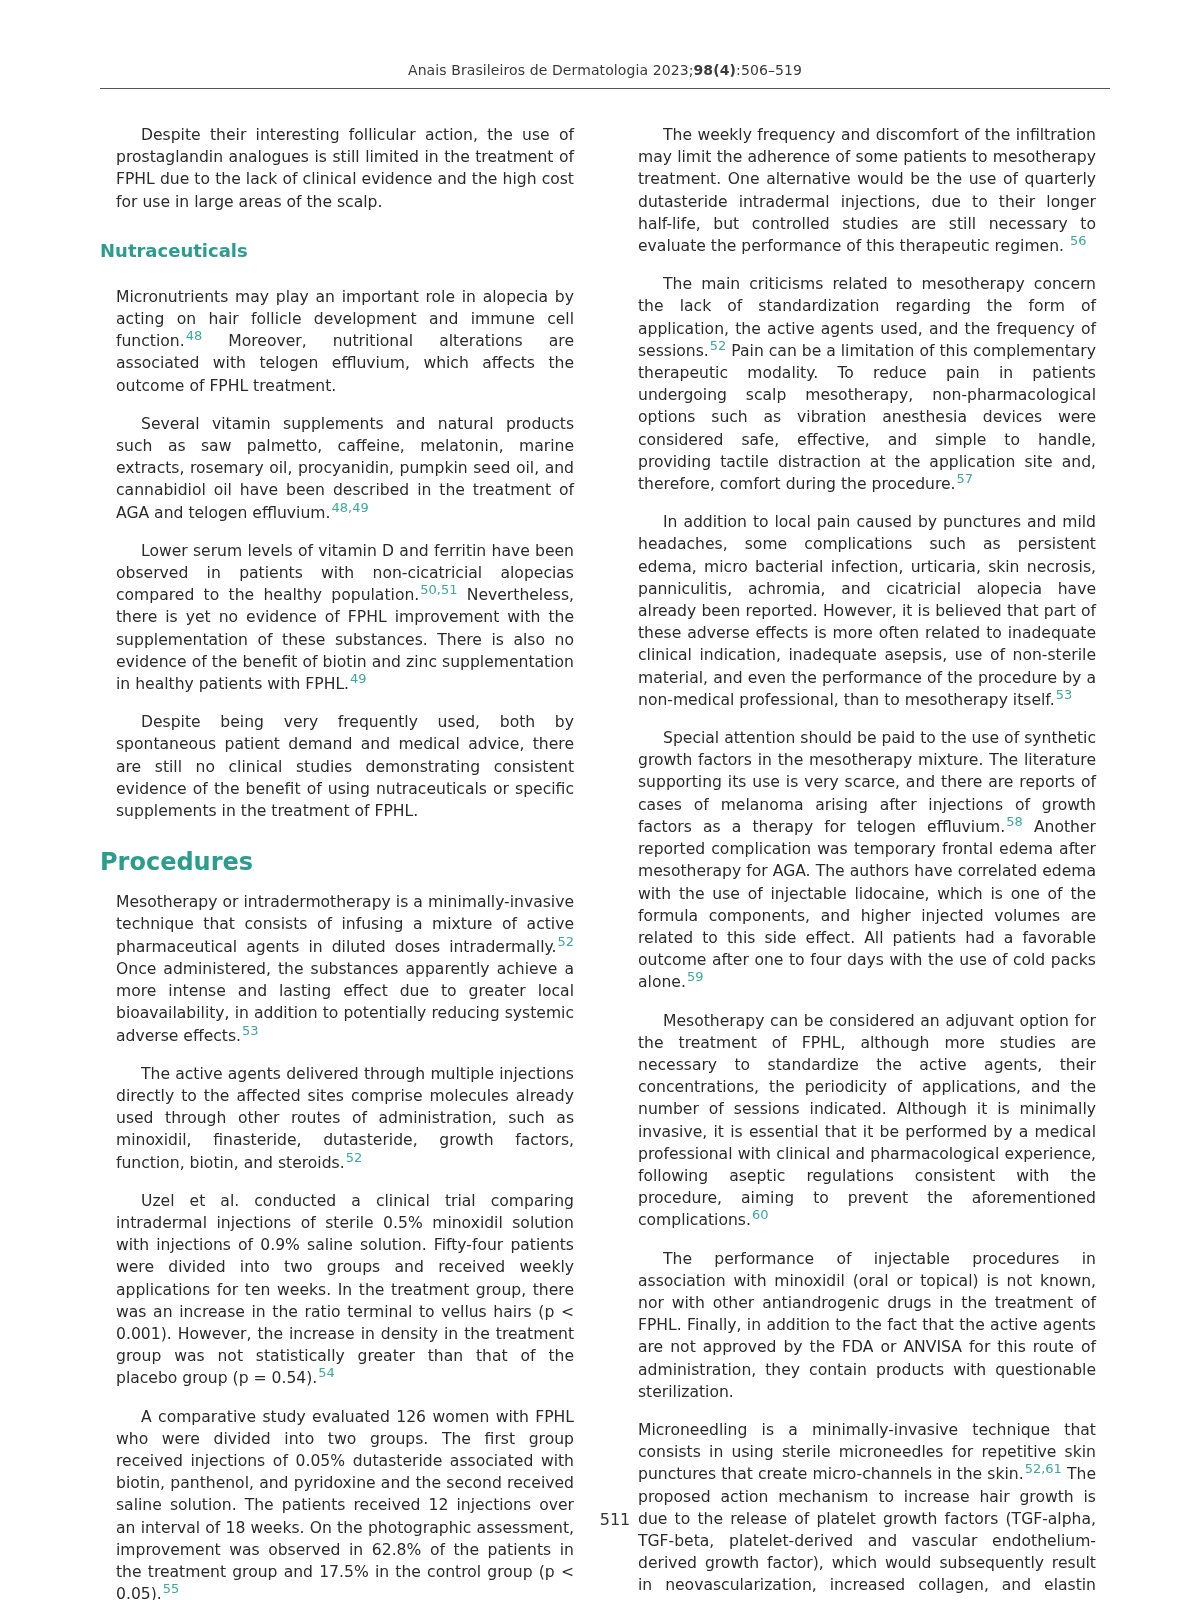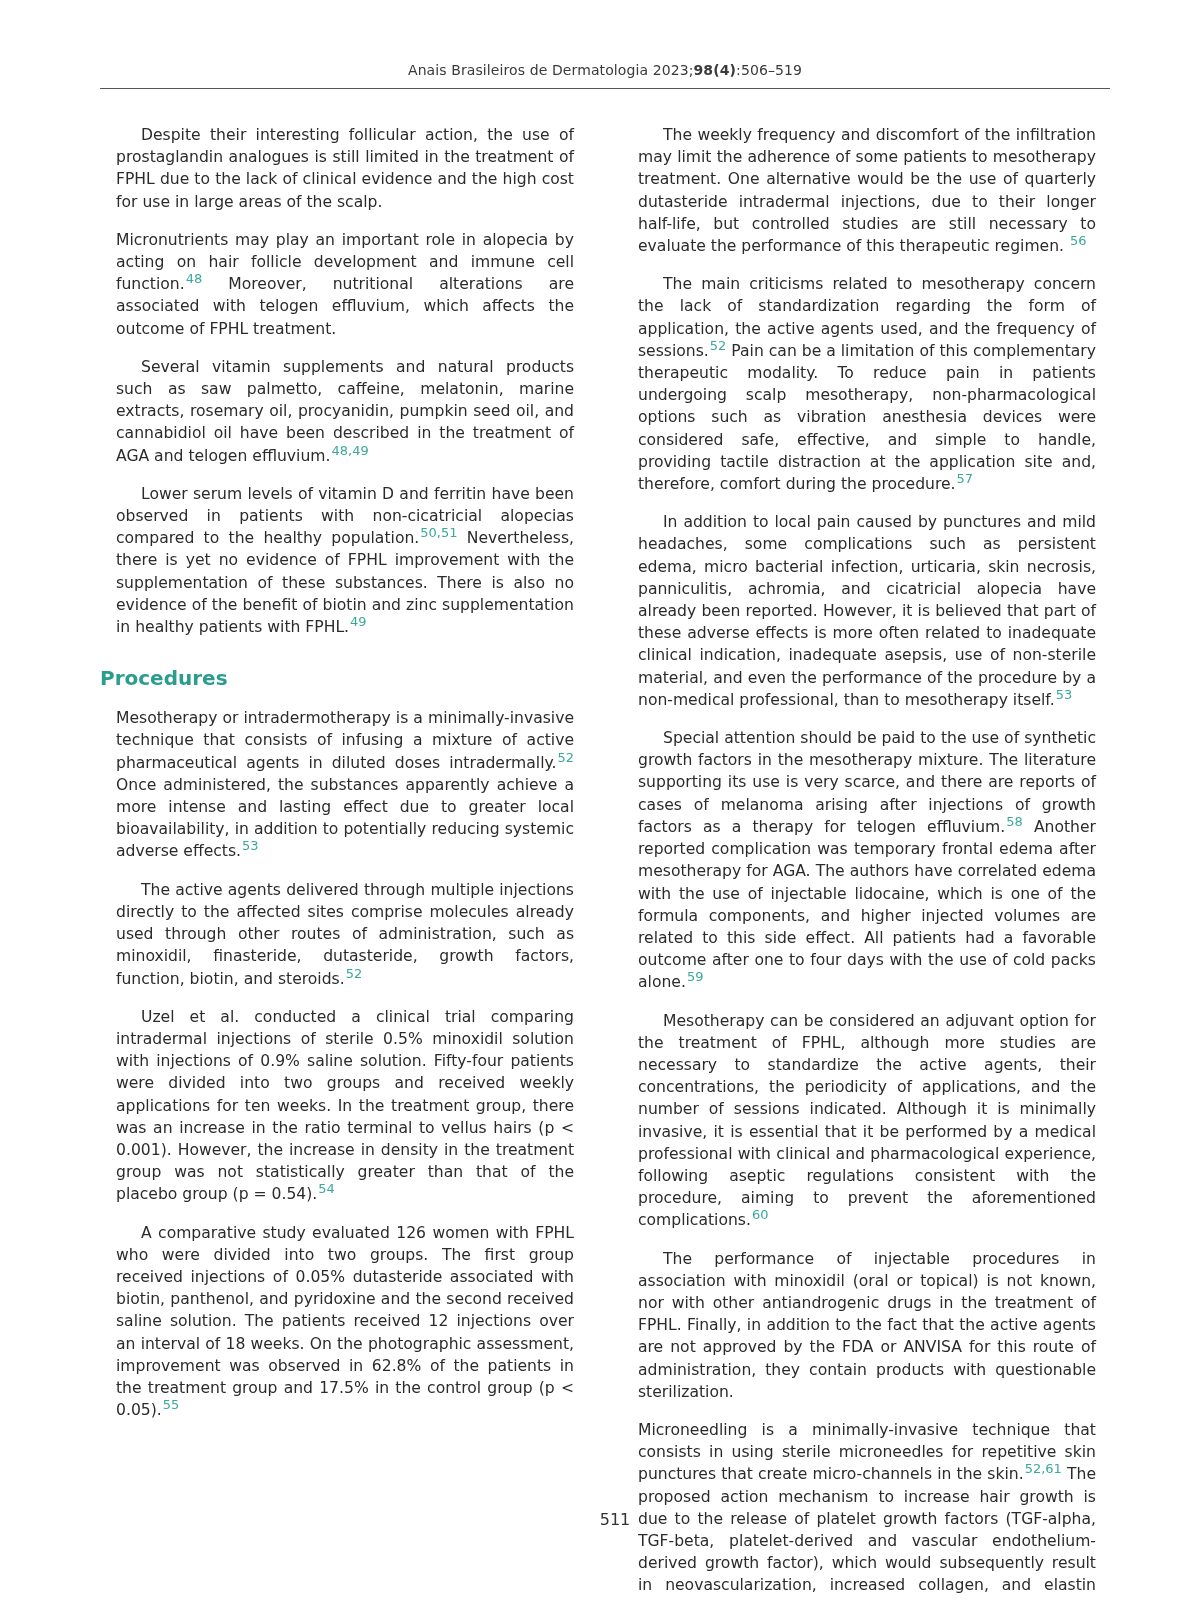--- a/index.html
+++ b/index.html
@@ -11,38 +11,40 @@
   .rule { position: absolute; left: 100px; top: 88px; width: 1010px; height: 0;
           border-top: 1.5px solid #555; }
   .col { position: absolute; top: 108px; width: 490px; font-size: 15.6px; line-height: 22.2px;
          text-align: justify; hyphens: manual; }
   .col.left { left: 100px; }
   .col.right { left: 622px; }
   p { margin: 16px; }
   p.indent { text-indent: 25px; }
   sup { color: #3aa99b; font-size: 13px; line-height: 0; vertical-align: 6px; margin-left: 1px; }
   h2 { color: #2a9d8f; font-weight: bold; margin: 0; }
-  h2.sec { font-size: 20px; line-height: 26px; margin-top: 27px; margin-bottom: 0; }
+  h2.sec { font-size: 24px; line-height: 26px; margin-top: 27px; margin-bottom: 0; }
   h2.sub { font-size: 18px; line-height: 24px; margin-top: 27px; margin-bottom: 23px; }
   h2.sub.first { margin-top: 26px; }
   .pageno { position: absolute; left: 0; width: 1230px; top: 1510px; text-align: center;
             font-size: 16px; color: #333; }
 </style>
 </head>
 <body>
 
 <div class="header"><span>Anais Brasileiros de Dermatologia 2023;</span><b>98(4)</b><span>:506–519</span></div>
 <div class="rule"></div>
 
 <div class="col left">
   <p class="indent">Despite their interesting follicular action, the use of prostaglandin analogues is still limited in the treatment of FPHL due to the lack of clinical evidence and the high cost for use in large areas of the scalp.</p>
 
+  <h2 class="sub first">Nutraceuticals</h2>
   <p><span>Micronutrients may play an important role in alopecia by acting on hair follicle development and immune cell function.</span><sup>48</sup> <span>Moreover, nutritional alterations are associated with telogen effluvium, which affects the outcome of FPHL treatment.</span></p>
   <p class="indent"><span>Several vitamin supplements and natural products such as saw palmetto, caffeine, melatonin, marine extracts, rosemary oil, procyanidin, pumpkin seed oil, and cannabidiol oil have been described in the treatment of AGA and telogen effluvium.</span><sup>48,49</sup></p>
   <p class="indent"><span>Lower serum levels of vitamin D and ferritin have been observed in patients with non-cicatricial alopecias compared to the healthy population.</span><sup>50,51</sup> <span>Nevertheless, there is yet no evidence of FPHL improvement with the supplementation of these substances. There is also no evidence of the benefit of biotin and zinc supplementation in healthy patients with FPHL.</span><sup>49</sup></p>
+  <p class="indent">Despite being very frequently used, both by spontaneous patient demand and medical advice, there are still no clinical studies demonstrating consistent evidence of the benefit of using nutraceuticals or specific supplements in the treatment of FPHL.</p>
 
   <h2 class="sec">Procedures</h2>
   <p><span>Mesotherapy or intradermotherapy is a minimally-invasive technique that consists of infusing a mixture of active pharmaceutical agents in diluted doses intradermally.</span><sup>52</sup> <span>Once administered, the substances apparently achieve a more intense and lasting effect due to greater local bioavailability, in addition to potentially reducing systemic adverse effects.</span><sup>53</sup></p>
   <p class="indent"><span>The active agents delivered through multiple injections directly to the affected sites comprise molecules already used through other routes of administration, such as minoxidil, finasteride, dutasteride, growth factors, function, biotin, and steroids.</span><sup>52</sup></p>
   <p class="indent"><span>Uzel et al. conducted a clinical trial comparing intradermal injections of sterile 0.5% minoxidil solution with injections of 0.9% saline solution. Fifty-four patients were divided into two groups and received weekly applications for ten weeks. In the treatment group, there was an increase in the ratio terminal to vellus hairs (p &lt; 0.001). However, the increase in density in the treatment group was not statistically greater than that of the placebo group (p = 0.54).</span><sup>54</sup></p>
   <p class="indent"><span>A comparative study evaluated 126 women with FPHL who were divided into two groups. The first group received injections of 0.05% dutasteride associated with biotin, panthenol, and pyridoxine and the second received saline solution. The patients received 12 injections over an interval of 18 weeks. On the photographic assessment, improvement was observed in 62.8% of the patients in the treatment group and 17.5% in the control group (p &lt; 0.05).</span><sup>55</sup></p>
 </div>
 
 <div class="col right">
   <p class="indent"><span>The weekly frequency and discomfort of the infiltration may limit the adherence of some patients to mesotherapy treatment. One alternative would be the use of quarterly dutasteride intradermal injections, due to their longer half-life, but controlled studies are still necessary to evaluate the performance of this therapeutic regimen.</span> <sup>56</sup></p>

